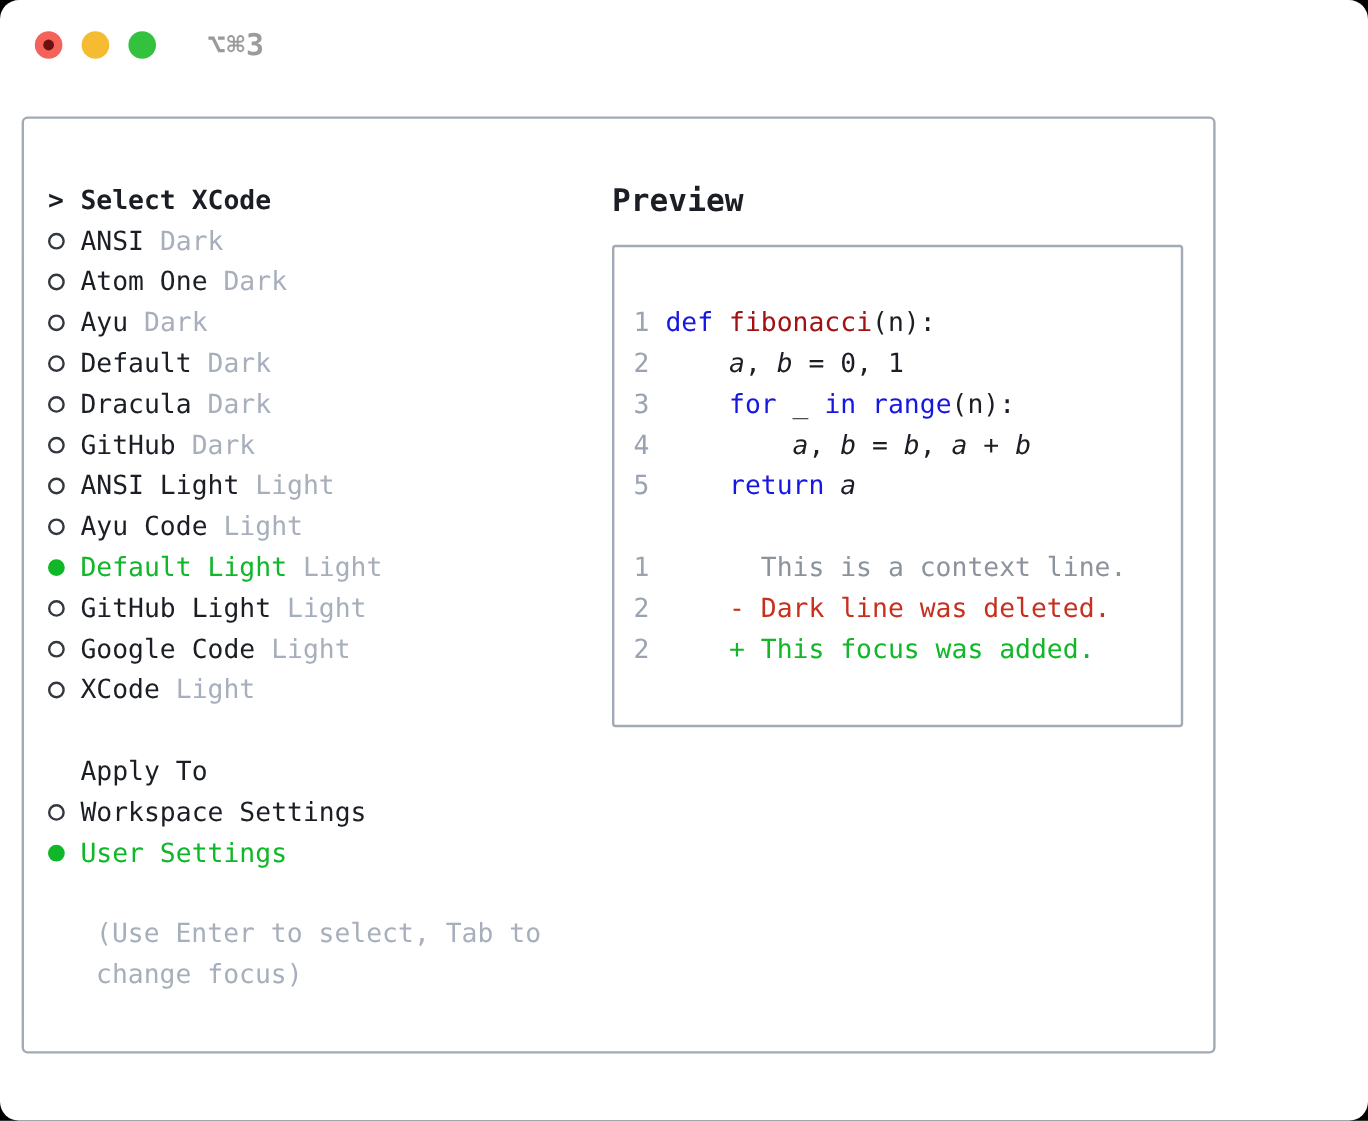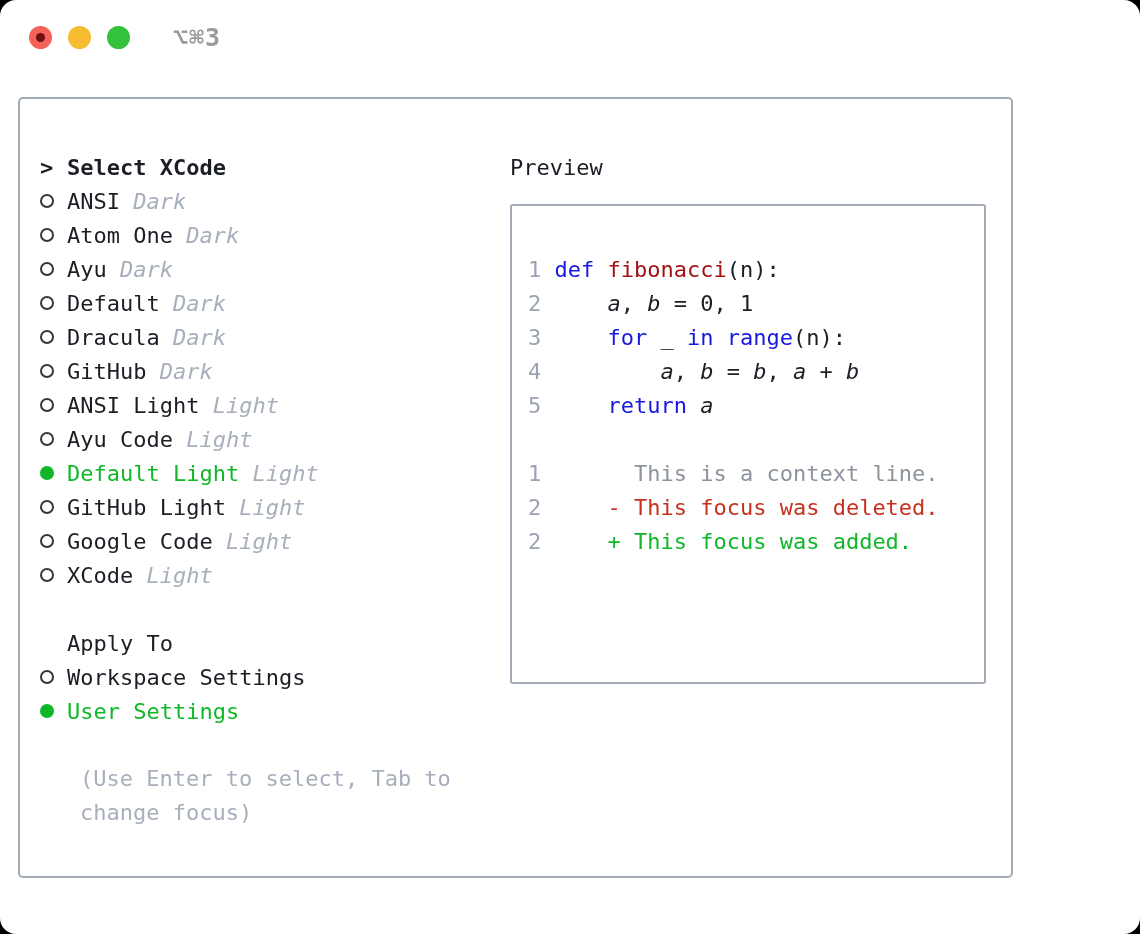--- a/index.html
+++ b/index.html
@@ -40,29 +40,29 @@
   .blank-row { height:34px; }
   .marker { width:27px; display:inline-flex; align-items:center; flex:none; }
   .circle { width:14px; height:14px; box-sizing:border-box;
             border:2px solid var(--circle-ring); border-radius:50%; }
   .circle.filled { background:var(--green); border-color:var(--green); }
   .prompt { font-weight:bold; color:var(--ink); }
   .list-title { font-weight:bold; color:var(--ink); }
   .section-title { color:var(--ink); }
   .name { color:var(--ink); }
   .row.sel .name { color:var(--green); }
-  .suffix { color:var(--gray);font-style:italic; }
+  .suffix { color:var(--gray); }
   .hint { color:var(--gray); font-size:22px; line-height:34px; white-space:pre;margin-left:40px; }
   
   .preview-title {
     position:absolute; left:490px; top:52px; height:34px; line-height:34px;
-    font-size:22px; font-weight:normal; color:var(--ink);
+    font-size:26px; font-weight:bold; color:var(--ink);
   }
   .preview-box {
-    position:absolute; left:490px; top:105px; width:476px; height:480px;
+    position:absolute; left:490px; top:105px; width:476px; height:402px;
     border:2px solid var(--border-gray); border-radius:3px;
     box-sizing:border-box; padding:47px 0 0 16px; overflow:hidden;
   }
   .pline { height:34px; line-height:34px; font-size:22px; white-space:pre; }
   .ln  { color:var(--num-gray); }
   .tok.p   { color:var(--ink); }
   .tok.k   { color:var(--kw-blue); }
   .tok.f   { color:var(--fn-red); }
   .tok.v   { color:var(--ink); font-style:italic; }
   .tok.ctx { color:var(--ctx-gray); }
@@ -130,18 +130,18 @@
 
     <div class="preview-box">
 
     <div class="pline"><span class="ln">1</span><span class="tok p"> </span><span class="tok k">def</span><span class="tok p"> </span><span class="tok f">fibonacci</span><span class="tok p">(n):</span></div>
         <div class="pline"><span class="ln">2</span><span class="tok p">     </span><span class="tok v">a</span><span class="tok p">, </span><span class="tok v">b</span><span class="tok p"> = 0, 1</span></div>
         <div class="pline"><span class="ln">3</span><span class="tok p">     </span><span class="tok k">for</span><span class="tok p"> _ </span><span class="tok k">in</span><span class="tok p"> </span><span class="tok k">range</span><span class="tok p">(n):</span></div>
         <div class="pline"><span class="ln">4</span><span class="tok p">         </span><span class="tok v">a</span><span class="tok p">, </span><span class="tok v">b</span><span class="tok p"> = </span><span class="tok v">b</span><span class="tok p">, </span><span class="tok v">a</span><span class="tok p"> + </span><span class="tok v">b</span></div>
         <div class="pline"><span class="ln">5</span><span class="tok p">     </span><span class="tok k">return</span><span class="tok p"> </span><span class="tok v">a</span></div>
         <div class="pline"><span class="ln"></span></div>
         <div class="pline"><span class="ln">1</span><span class="tok ctx">       This is a context line.</span></div>
-        <div class="pline"><span class="ln">2</span><span class="tok del">     - This focus was deleted.</span></div>
+        <div class="pline"><span class="ln">2</span><span class="tok del">     - Dark line was deleted.</span></div>
         <div class="pline"><span class="ln">2</span><span class="tok add">     + This focus was added.</span></div>
       </div>
 
   </div>
 </div>
 
 </body></html>

